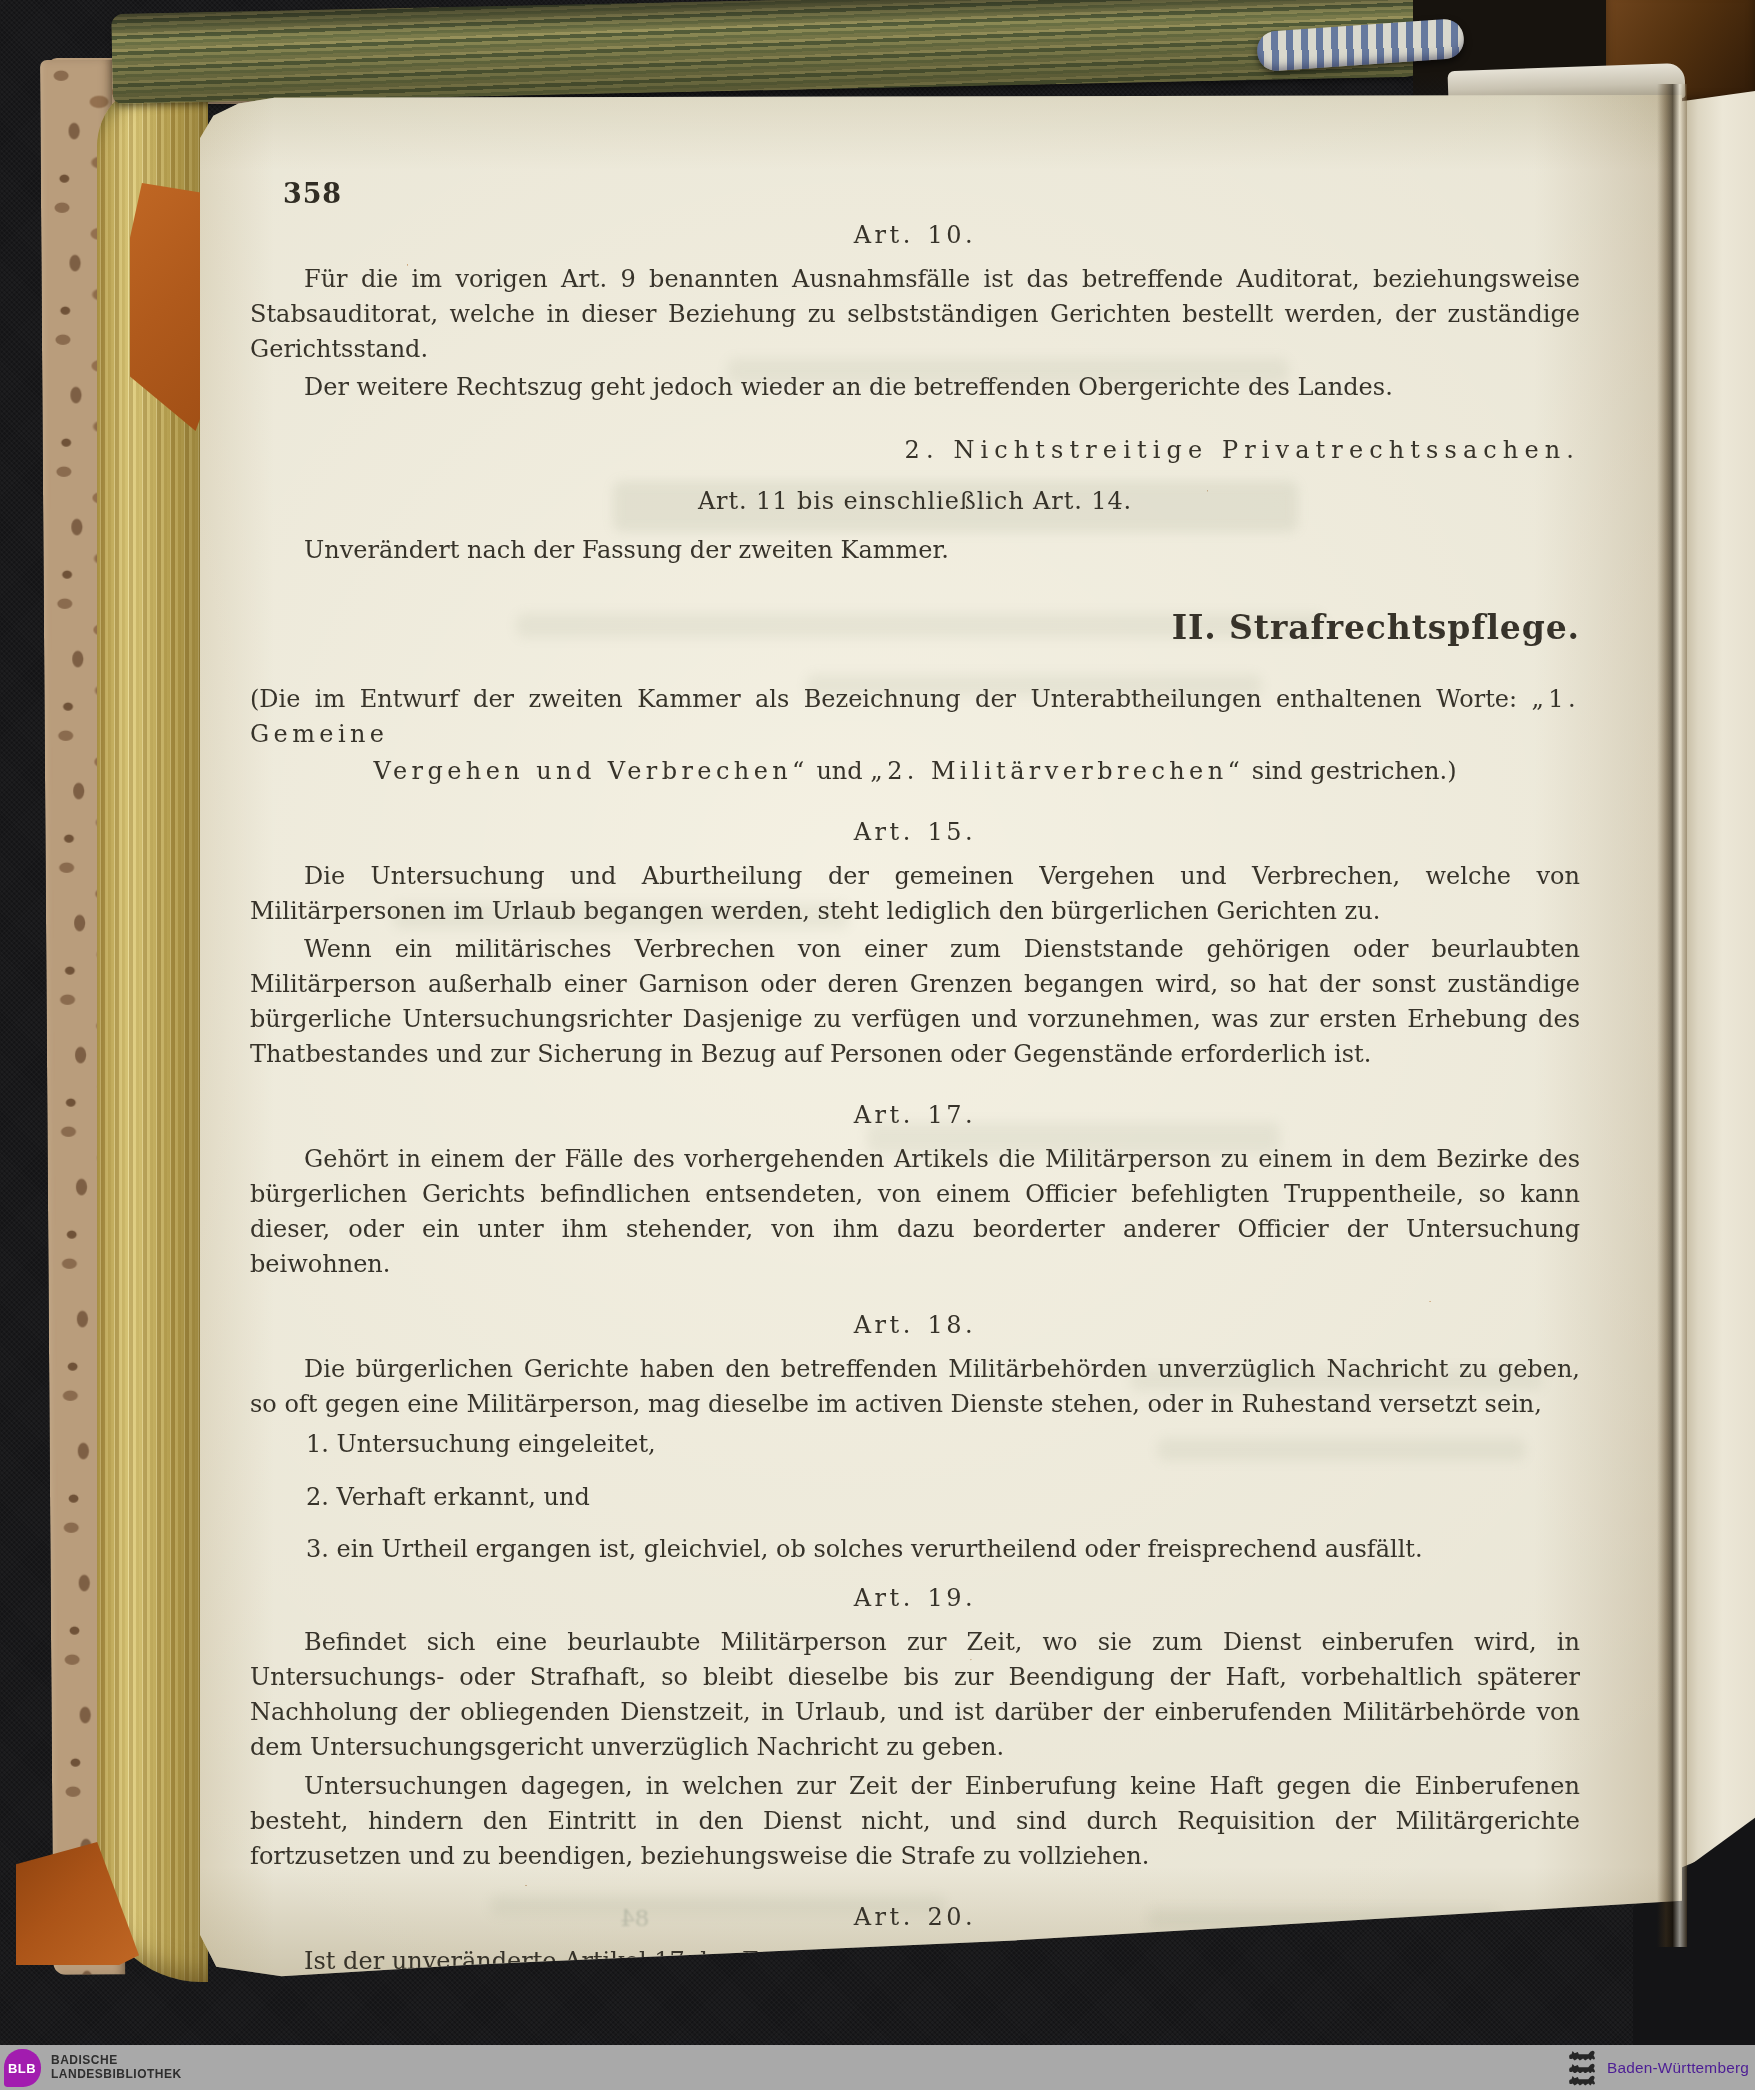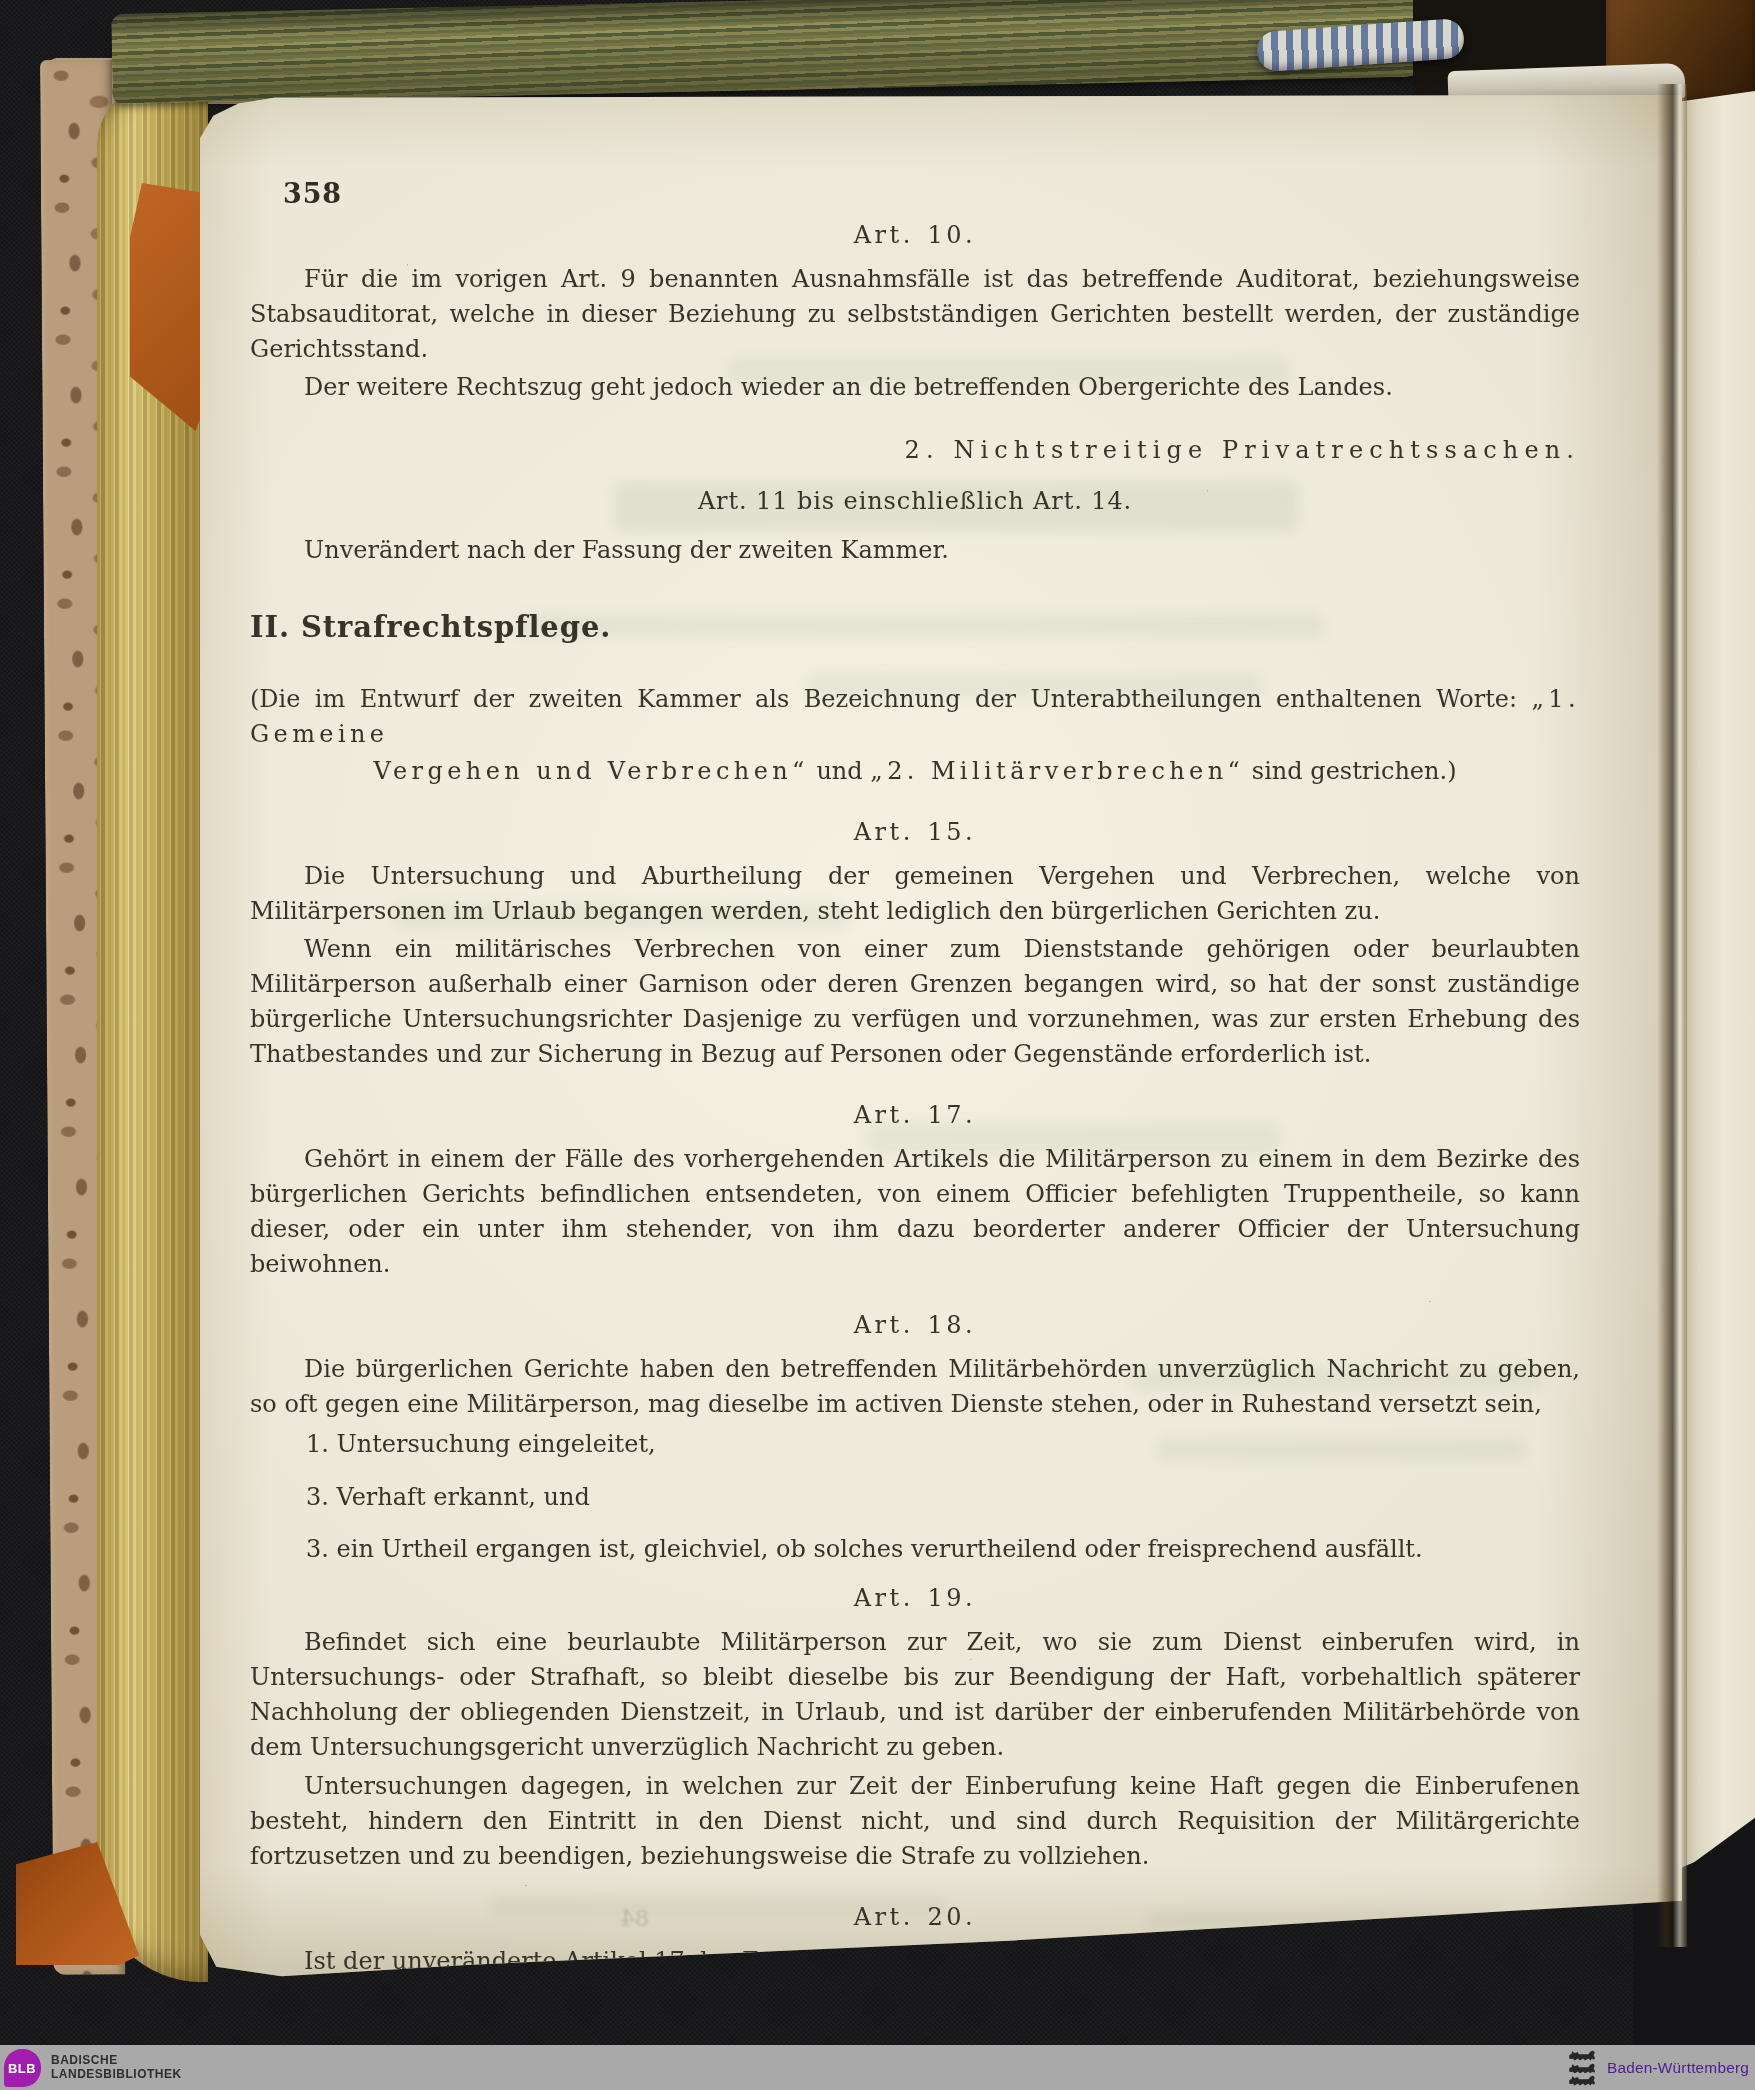--- a/index.html
+++ b/index.html
@@ -80,21 +80,21 @@
       radial-gradient(1.3px 1.3px at 22% 95%, rgba(150,94,38,.42) 0 45%, transparent 55%);}
   .bleed{position:absolute;background:rgba(148,154,128,.55);filter:blur(6.1px);border-radius:8.8px;opacity:.22;}
   .sig-bleed{position:absolute;left:420px;top:1810px;font-size:23px;color:#8f9887;opacity:.45;filter:blur(0.9px);transform:scaleX(-1);}
   
   .textblock{position:absolute;left:50px;top:84px;width:1330px;color:#37332a;
     font-size:24px;line-height:35px;text-align:justify;}
   .pageno{position:absolute;left:33px;top:-3.5px;font-size:27px;font-weight:700;letter-spacing:0.9px;color:#312d24;}
   .h-art{text-align:center;letter-spacing:3.5px;word-spacing:2.6px;margin:26px 0 8.8px;}
   .h-spaced{text-align:right;letter-spacing:6.1px;margin:28px 0 7px;}
   .h-center{text-align:center;letter-spacing:0.9px;margin:16px 0 14px;}
-  .h-part{text-align:left;font-weight:700;font-size:29px;letter-spacing:0.9px;margin:42px 0 37px;}
+  .h-part{text-align:right;font-weight:700;font-size:33px;letter-spacing:0.9px;margin:42px 0 37px;}
   .para{margin:0 0 3.5px;text-indent:54px;}
   .note1{margin:0 0 1.8px;text-align:justify;text-align-last:justify;}
   .note2{margin:0 0 1.8px;text-align:center;}
   .sp{letter-spacing:4.4px;}
   .law-list{list-style:none;margin:5.3px 0 1.8px;padding:0 0 0 56px;}
   .law-list li{margin:0 0 17.6px;}
   .law-list li:last-child{margin-bottom:3.5px;}
   
   .footer{position:absolute;left:0;top:2045px;width:1756px;height:46px;background:#a9a9a9;
     font-family:"Liberation Sans", sans-serif;}
@@ -161,21 +161,21 @@
 
       <p class="para">Wenn ein militärisches Verbrechen von einer zum Dienststande gehörigen oder beurlaubten Militärperson außerhalb einer Garnison oder deren Grenzen begangen wird, so hat der sonst zuständige bürgerliche Untersuchungsrichter Dasjenige zu verfügen und vorzunehmen, was zur ersten Erhebung des Thatbestandes und zur Sicherung in Bezug auf Personen oder Gegenstände erforderlich ist.</p>
 
       <div class="h-art">Art. 17.</div>
       <p class="para">Gehört in einem der Fälle des vorhergehenden Artikels die Militärperson zu einem in dem Bezirke des bürgerlichen Gerichts befindlichen entsendeten, von einem Officier befehligten Truppentheile, so kann dieser, oder ein unter ihm stehender, von ihm dazu beorderter anderer Officier der Untersuchung beiwohnen.</p>
 
       <div class="h-art">Art. 18.</div>
       <p class="para">Die bürgerlichen Gerichte haben den betreffenden Militärbehörden unverzüglich Nachricht zu geben, so oft gegen eine Militärperson, mag dieselbe im activen Dienste stehen, oder in Ruhestand versetzt sein,</p>
       <ul class="law-list">
         <li>1. Untersuchung eingeleitet,</li>
-        <li>3. Verhaft erkannt, und</li>
+        <li>2. Verhaft erkannt, und</li>
         <li>3. ein Urtheil ergangen ist, gleichviel, ob solches verurtheilend oder freisprechend ausfällt.</li>
       </ul>
 
       <div class="h-art" style="margin-top:14px;">Art. 19.</div>
       <p class="para">Befindet sich eine beurlaubte Militärperson zur Zeit, wo sie zum Dienst einberufen wird, in Untersuchungs- oder Strafhaft, so bleibt dieselbe bis zur Beendigung der Haft, vorbehaltlich späterer Nachholung der obliegenden Dienstzeit, in Urlaub, und ist darüber der einberufenden Militärbehörde von dem Untersuchungsgericht unverzüglich Nachricht zu geben.</p>
       <p class="para">Untersuchungen dagegen, in welchen zur Zeit der Einberufung keine Haft gegen die Einberufenen besteht, hindern den Eintritt in den Dienst nicht, und sind durch Requisition der Militärgerichte fortzusetzen und zu beendigen, beziehungsweise die Strafe zu vollziehen.</p>
 
       <div class="h-art">Art. 20.</div>
       <p class="para">Ist der unveränderte Artikel 17 des Entwurfs der zweiten Kammer.</p>
 

